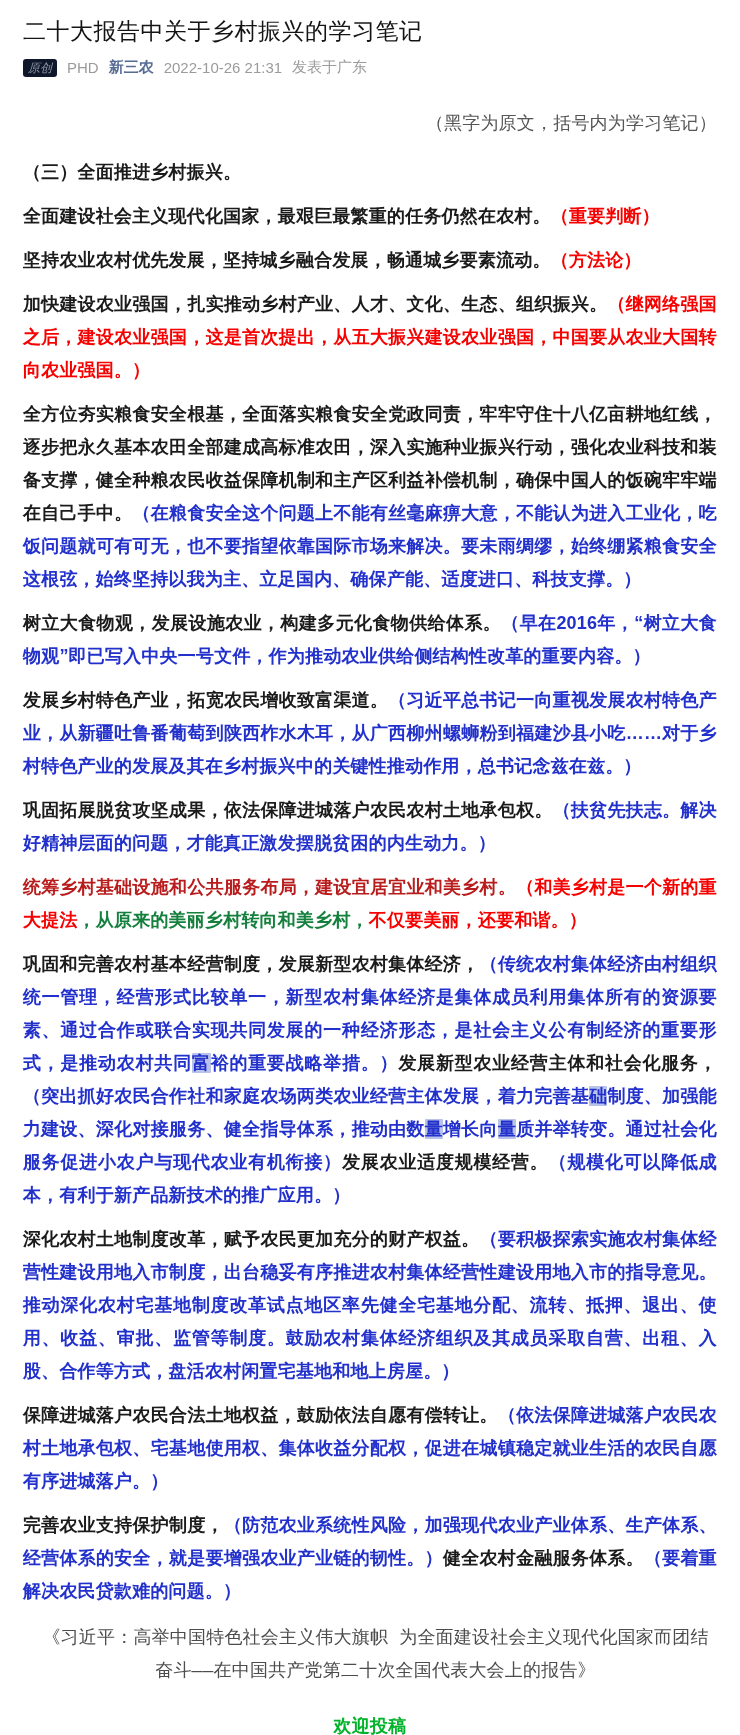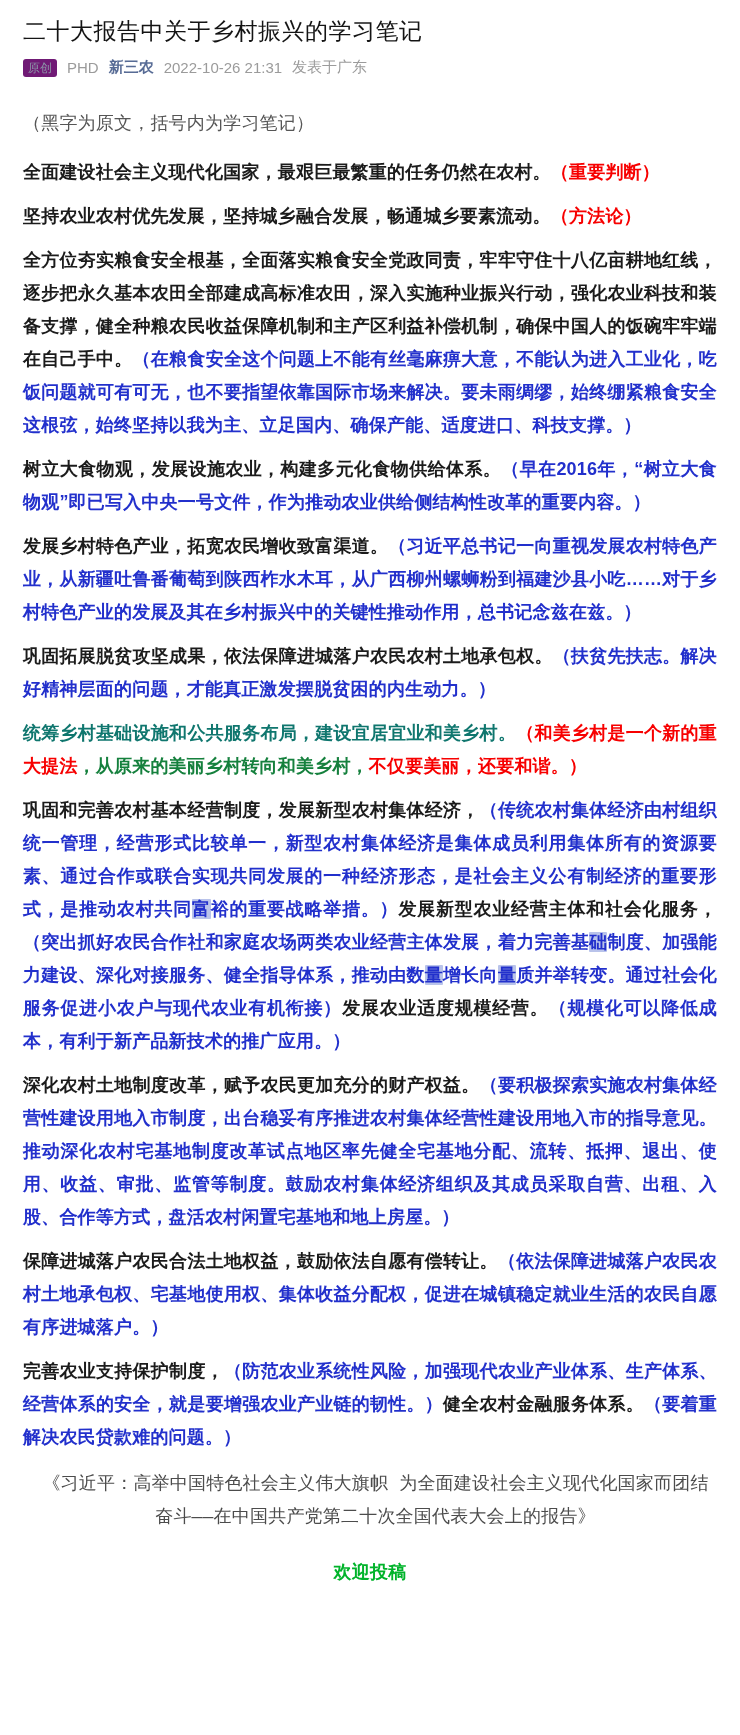--- a/index.html
+++ b/index.html
@@ -12,30 +12,30 @@
   .title{
     font-size:23px;line-height:30px;font-weight:400;color:#141414;
     margin:16px 0 12px 0;letter-spacing:0.5px;
   }
   .byline{
     display:flex;align-items:center;font-size:15px;color:#9b9b9b;
     margin:0 0 30px 0;
   }
   .byline > *{margin-right:10px;}
   .orig-badge{
-    font-size:12px;color:#8c97a8;background:#701a75;border-radius:3px;
-    padding:2px 5px;line-height:14px;
+    font-size:12px;color:#8c97a8;background:#0f172a;border-radius:3px;
+    padding:2px 5px;line-height:14px;font-style:italic;
   }
   .account{color:#576b95;cursor:pointer;font-weight:bold;}
   .article p{
     font-size:18px;line-height:33px;font-weight:700;letter-spacing:0.2px;
     margin:0 0 11px 0;text-align:justify;
   }
   .article p.style-note{
-    font-weight:400;text-align:left;margin:0 0 16px 0;
+    font-weight:400;text-align:right;margin:0 0 16px 0;
   }
   .article p.style-cite{
     font-weight:400;text-align:center;margin:14px 0 11px 11px;font-family:Liberation Mono, monospace;
   }
   .article p.style-cta{
     font-weight:700;text-align:center;margin:22px 0 0 0;cursor:pointer;
   }
   .article span.hl{border-radius:1px;}
 </style>
 </head>
@@ -49,27 +49,29 @@
     <span class="orig-badge">原创</span>
     <span class="author" style="color: rgb(155, 155, 155);">PHD</span>
     <span class="account" style="color: rgb(87, 107, 149);">新三农</span>
     <span class="datetime" style="color: rgb(155, 155, 155);">2022-10-26 21:31</span>
     <span class="location" style="color: rgb(155, 155, 155);">发表于广东</span>
   </div>
 
   <div class="article">
 
   <p class="style-note"><span style="color: rgb(86, 86, 86);">（黑字为原文，括号内为学习笔记）</span></p>
+      <p><span style="color: rgb(27, 27, 27);">（三）全面推进乡村振兴。</span></p>
       <p><span style="color: rgb(27, 27, 27);">全面建设社会主义现代化国家，最艰巨最繁重的任务仍然在农村。</span><span style="color: rgb(247, 0, 0);">（重要判断）</span></p>
       <p><span style="color: rgb(27, 27, 27);">坚持农业农村优先发展，坚持城乡融合发展，畅通城乡要素流动。</span><span style="color: rgb(247, 0, 0);">（方法论）</span></p>
+      <p><span style="color: rgb(27, 27, 27);">加快建设农业强国，扎实推动乡村产业、人才、文化、生态、组织振兴。</span><span style="color: rgb(247, 0, 0);">（继网络强国之后，建设农业强国，这是首次提出，从五大振兴建设农业强国，中国要从农业大国转向农业强国。）</span></p>
       <p><span style="color: rgb(27, 27, 27);">全方位夯实粮食安全根基，全面落实粮食安全党政同责，牢牢守住十八亿亩耕地红线，逐步把永久基本农田全部建成高标准农田，深入实施种业振兴行动，强化农业科技和装备支撑，健全种粮农民收益保障机制和主产区利益补偿机制，确保中国人的饭碗牢牢端在自己手中。</span><span style="color: rgb(34, 48, 204);">（在粮食安全这个问题上不能有丝毫麻痹大意，不能认为进入工业化，吃饭问题就可有可无，也不要指望依靠国际市场来解决。要未雨绸缪，始终绷紧粮食安全这根弦，始终坚持以我为主、立足国内、确保产能、适度进口、科技支撑。）</span></p>
       <p><span style="color: rgb(27, 27, 27);">树立大食物观，发展设施农业，构建多元化食物供给体系。</span><span style="color: rgb(34, 48, 204);">（早在2016年，“树立大食物观”即已写入中央一号文件，作为推动农业供给侧结构性改革的重要内容。）</span></p>
       <p><span style="color: rgb(27, 27, 27);">发展乡村特色产业，拓宽农民增收致富渠道。</span><span style="color: rgb(34, 48, 204);">（习近平总书记一向重视发展农村特色产业，从新疆吐鲁番葡萄到陕西柞水木耳，从广西柳州螺蛳粉到福建沙县小吃……对于乡村特色产业的发展及其在乡村振兴中的关键性推动作用，总书记念兹在兹。）</span></p>
       <p><span style="color: rgb(27, 27, 27);">巩固拓展脱贫攻坚成果，依法保障进城落户农民农村土地承包权。</span><span style="color: rgb(34, 48, 204);">（扶贫先扶志。解决好精神层面的问题，才能真正激发摆脱贫困的内生动力。）</span></p>
-      <p><span style="color: #0f766e;">统筹乡村基础设施和公共服务布局，建设宜居宜业和美乡村。</span><span style="color: rgb(247, 0, 0);">（和美乡村是一个新的重大提法</span><span style="color: #15803d;">，从原来的美丽乡村转向和美乡村，</span><span style="color: rgb(247, 0, 0);">不仅要美丽，还要和谐。）</span></p>
+      <p><span style="color: #b91c1c;">统筹乡村基础设施和公共服务布局，建设宜居宜业和美乡村。</span><span style="color: rgb(247, 0, 0);">（和美乡村是一个新的重大提法</span><span style="color: #15803d;">，从原来的美丽乡村转向和美乡村，</span><span style="color: rgb(247, 0, 0);">不仅要美丽，还要和谐。）</span></p>
       <p><span style="color: rgb(27, 27, 27);">巩固和完善农村基本经营制度，发展新型农村集体经济，</span><span style="color: rgb(34, 48, 204);">（传统农村集体经济由村组织统一管理，经营形式比较单一，新型农村集体经济是集体成员利用集体所有的资源要素、通过合作或联合实现共同发展的一种经济形态，是社会主义公有制经济的重要形式，是推动农村共同</span><span class="hl" style="color: rgb(34, 48, 204); background-color: rgb(185, 195, 234);">富</span><span style="color: rgb(34, 48, 204);">裕的重要战略举措。）</span><span style="color: rgb(27, 27, 27);">发展新型农业经营主体和社会化服务，</span><span style="color: rgb(34, 48, 204);">（突出抓好农民合作社和家庭农场两类农业经营主体发展，着力完善基</span><span class="hl" style="color: rgb(34, 48, 204); background-color: rgb(185, 195, 234);">础</span><span style="color: rgb(34, 48, 204);">制度、加强能力建设、深化对接服务、健全指导体系，推动由数</span><span class="hl" style="color: rgb(34, 48, 204); background-color: rgb(185, 195, 234);">量</span><span style="color: rgb(34, 48, 204);">增长向</span><span class="hl" style="color: rgb(34, 48, 204); background-color: rgb(185, 195, 234);">量</span><span style="color: rgb(34, 48, 204);">质并举转变。通过社会化服务促进小农户与现代农业有机衔接）</span><span style="color: rgb(27, 27, 27);">发展农业适度规模经营。</span><span style="color: rgb(34, 48, 204);">（规模化可以降低成本，有利于新产品新技术的推广应用。）</span></p>
       <p><span style="color: rgb(27, 27, 27);">深化农村土地制度改革，赋予农民更加充分的财产权益。</span><span style="color: rgb(34, 48, 204);">（要积极探索实施农村集体经营性建设用地入市制度，出台稳妥有序推进农村集体经营性建设用地入市的指导意见。推动深化农村宅基地制度改革试点地区率先健全宅基地分配、流转、抵押、退出、使用、收益、审批、监管等制度。鼓励农村集体经济组织及其成员采取自营、出租、入股、合作等方式，盘活农村闲置宅基地和地上房屋。）</span></p>
       <p><span style="color: rgb(27, 27, 27);">保障进城落户农民合法土地权益，鼓励依法自愿有偿转让。</span><span style="color: rgb(34, 48, 204);">（依法保障进城落户农民农村土地承包权、宅基地使用权、集体收益分配权，促进在城镇稳定就业生活的农民自愿有序进城落户。）</span></p>
       <p><span style="color: rgb(27, 27, 27);">完善农业支持保护制度，</span><span style="color: rgb(34, 48, 204);">（防范农业系统性风险，加强现代农业产业体系、生产体系、经营体系的安全，就是要增强农业产业链的韧性。）</span><span style="color: rgb(27, 27, 27);">健全农村金融服务体系。</span><span style="color: rgb(34, 48, 204);">（要着重解决农民贷款难的问题。）</span></p>
       <p class="style-cite"><span style="color: rgb(76, 76, 76);">《习近平：高举中国特色社会主义伟大旗帜 为全面建设社会主义现代化国家而团结奋斗——在中国共产党第二十次全国代表大会上的报告》</span></p>
       <p class="style-cta"><span style="color: rgb(0, 179, 42); text-align: right;">欢迎投稿</span></p>
     </div>
 
 </div>
 

